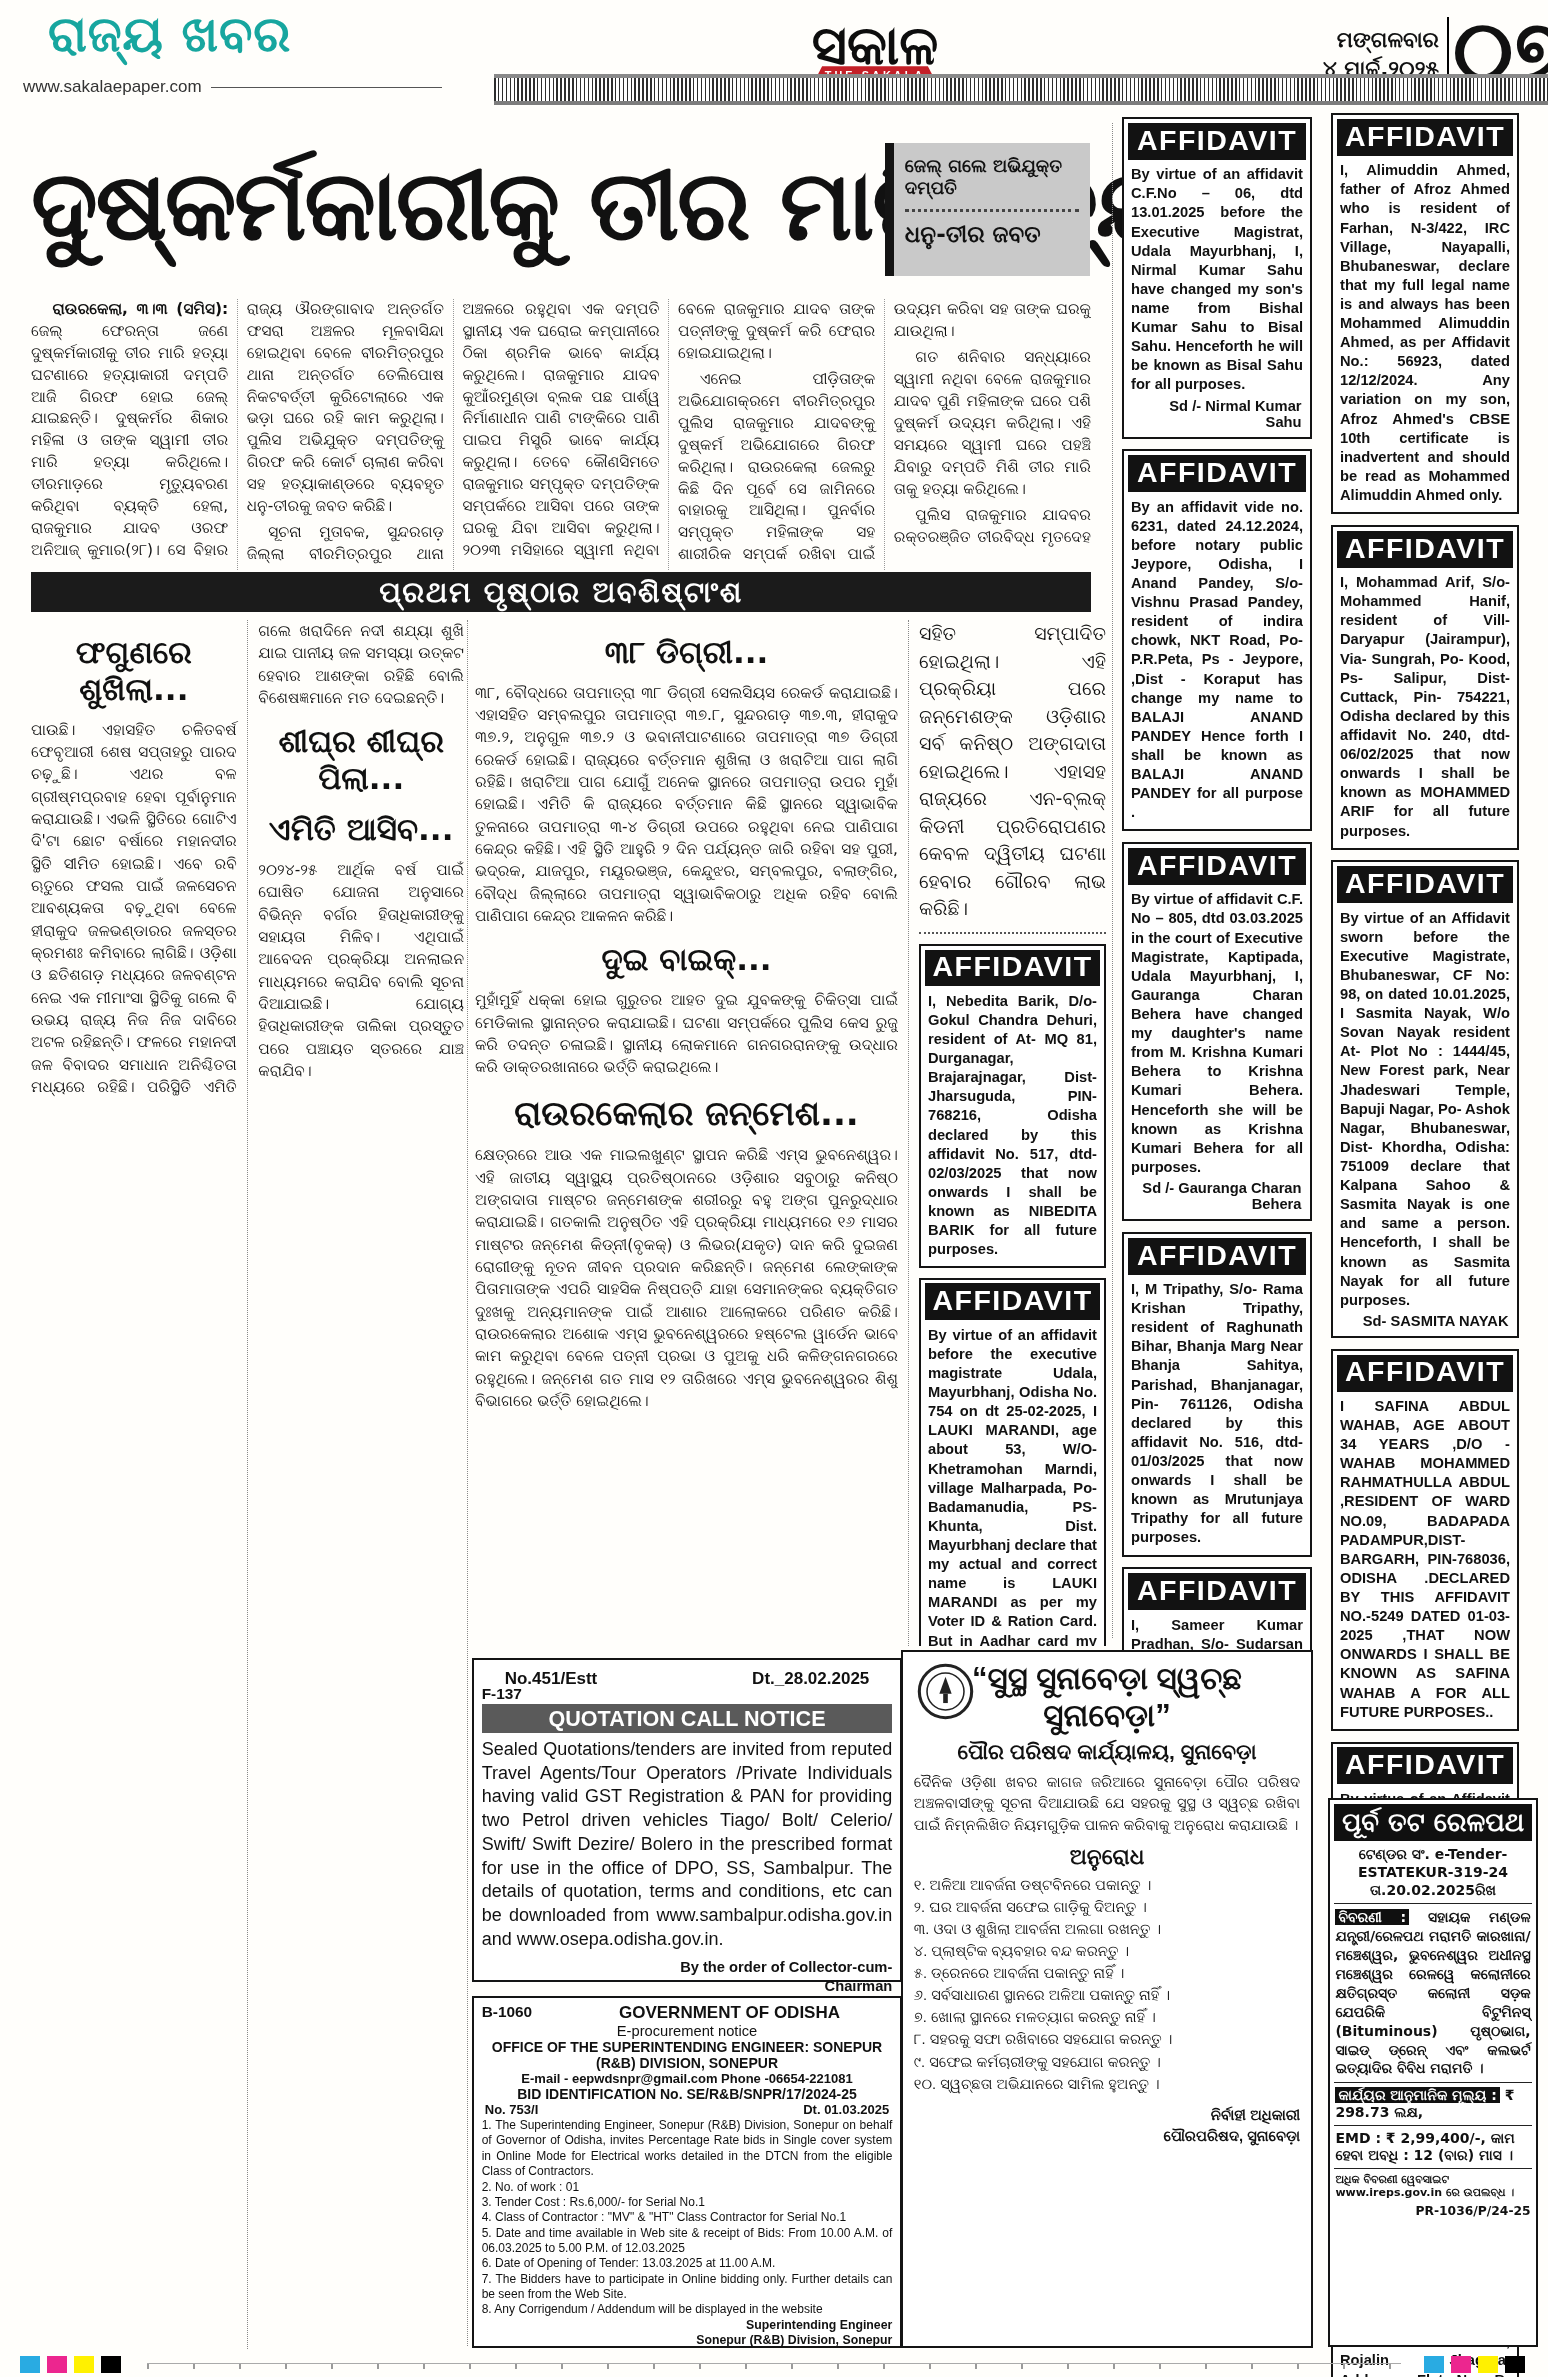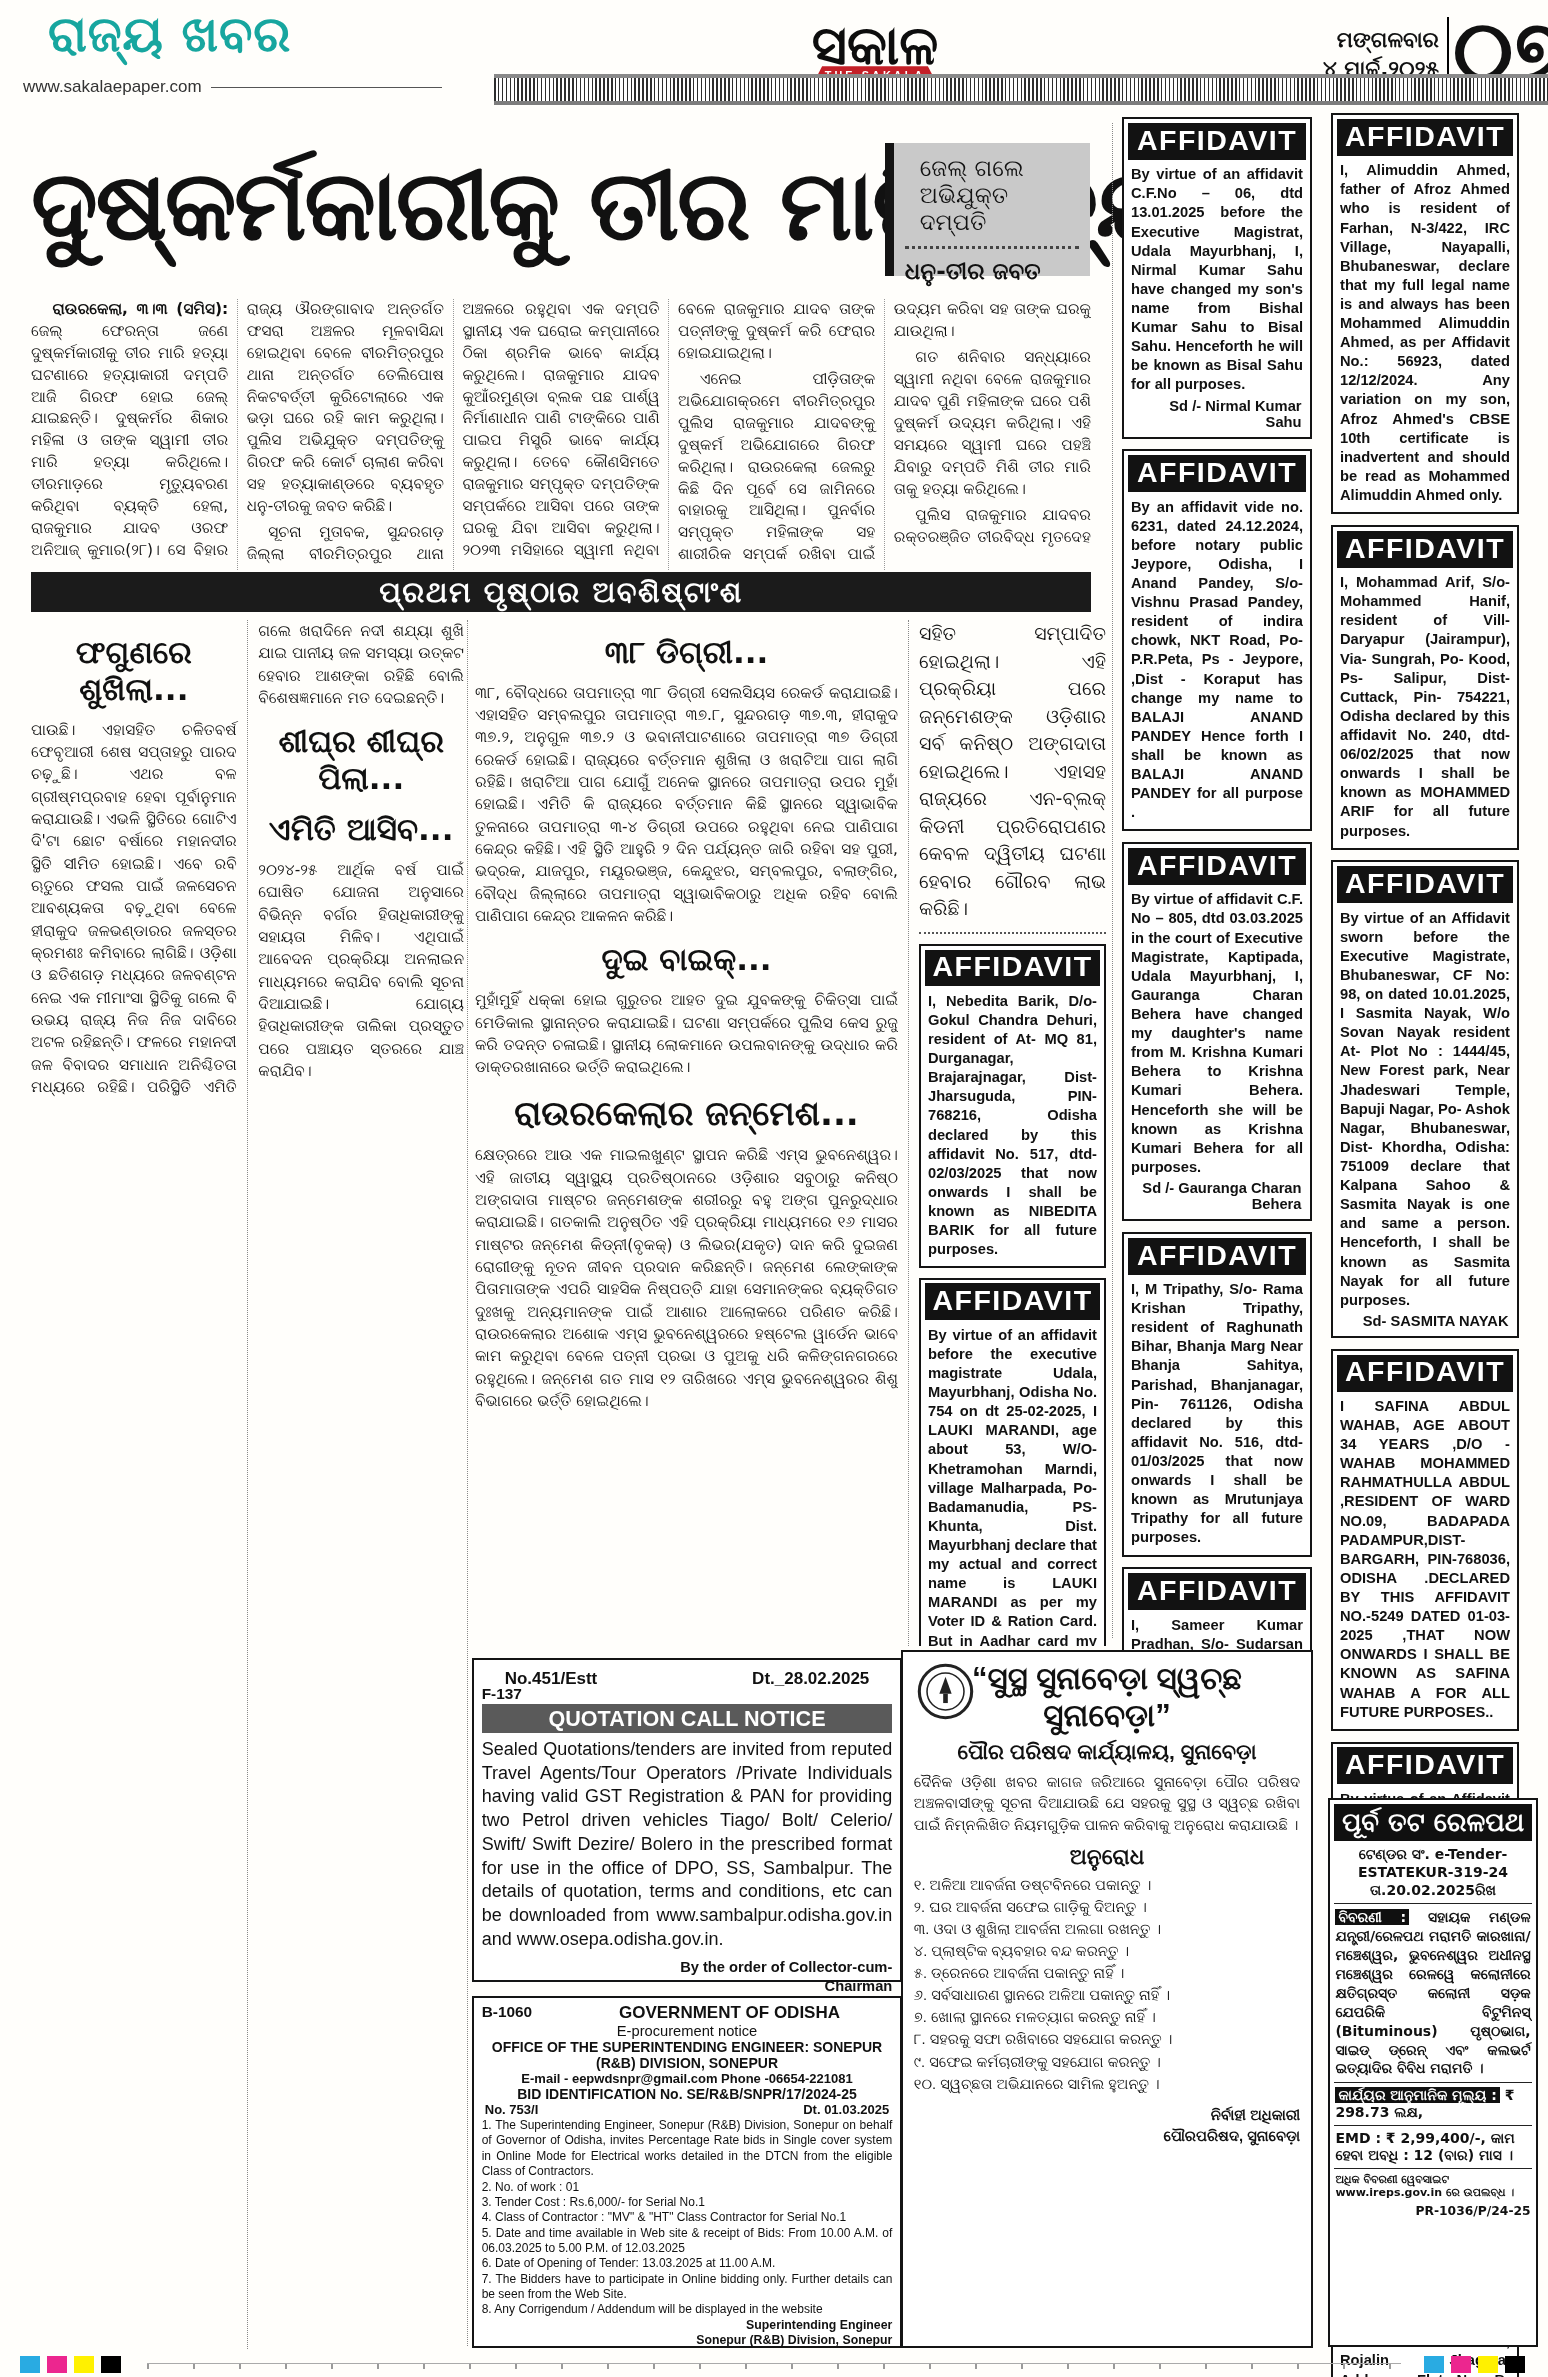--- a/index.html
+++ b/index.html
@@ -17,21 +17,21 @@
   .dateblock { position:absolute; left:1218px; top:25px; width:221px; text-align:right; font-size:21.6px; font-weight:700; line-height:1.35; }
   .pagenum-divider { position:absolute; left:1447px; top:17px; height:71px; border-left:2.3px solid #000; }
   .pagenum { position:absolute; left:1453px; top:1.5px; font-size:83px; font-weight:900; letter-spacing:-1.5px; }
   .barcode { position:absolute; left:494px; top:74px; width:1055px; height:31px; border-top:4.6px solid #8a8a8a; border-bottom:4.6px solid #7d7d7d;
              background:repeating-linear-gradient(90deg,#2d2d2d 0 1.5px,#fff 1.5px 3.9px); }
 
   
   .headline { position:absolute; left:31px; top:114px; width:851px; height:184px; display:flex; align-items:center; }
   .headline h1 { font-size:97px; font-weight:900; letter-spacing:-2.3px; line-height:1.05; white-space:nowrap; }
   .sidebox { position:absolute; left:885px; top:143px; width:205px; height:133px; background:#c9c9c9; border-left:9.3px solid #141414; padding:12.3px 10.8px; }
-  .sidebox .l1 { font-size:23px; font-weight:400;margin-left:15px; }
+  .sidebox .l1 { font-size:18px; font-weight:700; }
   .sidebox .sep { border-top:3.1px dotted #444; margin:9.3px 0; }
   .sidebox .l2 { font-size:23px; font-weight:800; }
   .lead-body { position:absolute; left:31px; top:299px; width:1060px; height:271px; overflow:hidden;
                column-count:5; column-gap:18.5px; column-rule:1.5px dotted #999;
                font-size:15.4px; line-height:1.42; text-align:justify; }
   .lead-body p { margin-bottom:4.6px; text-indent:21.6px; }
   .lead-body .dateline { font-weight:800; }
 
   
   .band { position:absolute; left:31px; top:572px; width:1060px; height:40px; background:#1b1b1b; color:#fff;
@@ -150,21 +150,21 @@
     <p>ପାଉଛି। ଏହାସହିତ ଚଳିତବର୍ଷ ଫେବୃଆରୀ ଶେଷ ସପ୍ତାହରୁ ପାରଦ ଚଢ଼ୁଛି। ଏଥର ବଳ ଗ୍ରୀଷ୍ମପ୍ରବାହ ହେବା ପୂର୍ବାନୁମାନ କରାଯାଉଛି। ଏଭଳି ସ୍ଥିତିରେ ଗୋଟିଏ ଦି'ଟା ଛୋଟ ବର୍ଷାରେ ମହାନଦୀର ସ୍ଥିତି ସୀମିତ ହୋଇଛି। ଏବେ ରବି ଋତୁରେ ଫସଲ ପାଇଁ ଜଳସେଚନ ଆବଶ୍ୟକତା ବଢ଼ୁଥିବା ବେଳେ ହୀରାକୁଦ ଜଳଭଣ୍ଡାରର ଜଳସ୍ତର କ୍ରମଶଃ କମିବାରେ ଲାଗିଛି। ଓଡ଼ିଶା ଓ ଛତିଶଗଡ଼ ମଧ୍ୟରେ ଜଳବଣ୍ଟନ ନେଇ ଏକ ମୀମାଂସା ସ୍ଥିତିକୁ ଗଲେ ବି ଉଭୟ ରାଜ୍ୟ ନିଜ ନିଜ ଦାବିରେ ଅଟଳ ରହିଛନ୍ତି। ଫଳରେ ମହାନଦୀ ଜଳ ବିବାଦର ସମାଧାନ ଅନିଶ୍ଚିତତା ମଧ୍ୟରେ ରହିଛି। ପରିସ୍ଥିତି ଏମିତି ଗଲେ ଖରାଦିନେ ନଦୀ ଶଯ୍ୟା ଶୁଖି ଯାଇ ପାନୀୟ ଜଳ ସମସ୍ୟା ଉତ୍କଟ ହେବାର ଆଶଙ୍କା ରହିଛି ବୋଲି ବିଶେଷଜ୍ଞମାନେ ମତ ଦେଇଛନ୍ତି।</p>
     <h2>ଶୀଘ୍ର ଶୀଘ୍ର ପିଲା...</h2>
     <h2>ଏମିତି ଆସିବ...</h2>
     <p>୨୦୨୪-୨୫ ଆର୍ଥିକ ବର୍ଷ ପାଇଁ ଘୋଷିତ ଯୋଜନା ଅନୁସାରେ ବିଭିନ୍ନ ବର୍ଗର ହିତାଧିକାରୀଙ୍କୁ ସହାୟତା ମିଳିବ। ଏଥିପାଇଁ ଆବେଦନ ପ୍ରକ୍ରିୟା ଅନଲାଇନ ମାଧ୍ୟମରେ କରାଯିବ ବୋଲି ସୂଚନା ଦିଆଯାଇଛି। ଯୋଗ୍ୟ ହିତାଧିକାରୀଙ୍କ ତାଲିକା ପ୍ରସ୍ତୁତ ପରେ ପଞ୍ଚାୟତ ସ୍ତରରେ ଯାଞ୍ଚ କରାଯିବ।</p>
   </div>
 
   <div class="centerblock news">
     <h2>୩୮ ଡିଗ୍ରୀ...</h2>
     <p>୩୮, ବୌଦ୍ଧରେ ତାପମାତ୍ରା ୩୮ ଡିଗ୍ରୀ ସେଲସିୟସ ରେକର୍ଡ କରାଯାଇଛି। ଏହାସହିତ ସମ୍ବଲପୁର ତାପମାତ୍ରା ୩୭.୮, ସୁନ୍ଦରଗଡ଼ ୩୭.୩, ହୀରାକୁଦ ୩୭.୨, ଅନୁଗୁଳ ୩୭.୨ ଓ ଭବାନୀପାଟଣାରେ ତାପମାତ୍ରା ୩୭ ଡିଗ୍ରୀ ରେକର୍ଡ ହୋଇଛି। ରାଜ୍ୟରେ ବର୍ତ୍ତମାନ ଶୁଖିଲା ଓ ଖରାଟିଆ ପାଗ ଲାଗି ରହିଛି। ଖରାଟିଆ ପାଗ ଯୋଗୁଁ ଅନେକ ସ୍ଥାନରେ ତାପମାତ୍ରା ଉପର ମୁହାଁ ହୋଇଛି। ଏମିତି କି ରାଜ୍ୟରେ ବର୍ତ୍ତମାନ କିଛି ସ୍ଥାନରେ ସ୍ୱାଭାବିକ ତୁଳନାରେ ତାପମାତ୍ରା ୩-୪ ଡିଗ୍ରୀ ଉପରେ ରହୁଥିବା ନେଇ ପାଣିପାଗ କେନ୍ଦ୍ର କହିଛି। ଏହି ସ୍ଥିତି ଆହୁରି ୨ ଦିନ ପର୍ଯ୍ୟନ୍ତ ଜାରି ରହିବା ସହ ପୁରୀ, ଭଦ୍ରକ, ଯାଜପୁର, ମୟୂରଭଞ୍ଜ, କେନ୍ଦୁଝର, ସମ୍ବଲପୁର, ବଲାଙ୍ଗିର, ବୌଦ୍ଧ ଜିଲ୍ଲାରେ ତାପମାତ୍ରା ସ୍ୱାଭାବିକଠାରୁ ଅଧିକ ରହିବ ବୋଲି ପାଣିପାଗ କେନ୍ଦ୍ର ଆକଳନ କରିଛି।</p>
     <h2>ଦୁଇ ବାଇକ୍...</h2>
-    <p>ମୁହାଁମୁହିଁ ଧକ୍କା ହୋଇ ଗୁରୁତର ଆହତ ଦୁଇ ଯୁବକଙ୍କୁ ଚିକିତ୍ସା ପାଇଁ ମେଡିକାଲ ସ୍ଥାନାନ୍ତର କରାଯାଇଛି। ଘଟଣା ସମ୍ପର୍କରେ ପୁଲିସ କେସ ରୁଜୁ କରି ତଦନ୍ତ ଚଳାଇଛି। ସ୍ଥାନୀୟ ଲୋକମାନେ ଉପଲବାନଙ୍କୁ ଉଦ୍ଧାର କରି ଡାକ୍ତରଖାନାରେ ଭର୍ତ୍ତି କରାଇଥିଲେ।</p>
+    <p>ମୁହାଁମୁହିଁ ଧକ୍କା ହୋଇ ଗୁରୁତର ଆହତ ଦୁଇ ଯୁବକଙ୍କୁ ଚିକିତ୍ସା ପାଇଁ ମେଡିକାଲ ସ୍ଥାନାନ୍ତର କରାଯାଇଛି। ଘଟଣା ସମ୍ପର୍କରେ ପୁଲିସ କେସ ରୁଜୁ କରି ତଦନ୍ତ ଚଳାଇଛି। ସ୍ଥାନୀୟ ଲୋକମାନେ ଗନଗରରାନଙ୍କୁ ଉଦ୍ଧାର କରି ଡାକ୍ତରଖାନାରେ ଭର୍ତ୍ତି କରାଇଥିଲେ।</p>
     <h2 class="big">ରାଉରକେଲାର ଜନ୍ମେଶ...</h2>
     <p>କ୍ଷେତ୍ରରେ ଆଉ ଏକ ମାଇଲଖୁଣ୍ଟ ସ୍ଥାପନ କରିଛି ଏମ୍ସ ଭୁବନେଶ୍ୱର। ଏହି ଜାତୀୟ ସ୍ୱାସ୍ଥ୍ୟ ପ୍ରତିଷ୍ଠାନରେ ଓଡ଼ିଶାର ସବୁଠାରୁ କନିଷ୍ଠ ଅଙ୍ଗଦାତା ମାଷ୍ଟର ଜନ୍ମେଶଙ୍କ ଶରୀରରୁ ବହୁ ଅଙ୍ଗ ପୁନରୁଦ୍ଧାର କରାଯାଇଛି। ଗତକାଲି ଅନୁଷ୍ଠିତ ଏହି ପ୍ରକ୍ରିୟା ମାଧ୍ୟମରେ ୧୬ ମାସର ମାଷ୍ଟର ଜନ୍ମେଶ କିଡ୍‌ନୀ(ବୃକକ୍) ଓ ଲିଭର(ଯକୃତ) ଦାନ କରି ଦୁଇଜଣ ରୋଗୀଙ୍କୁ ନୂତନ ଜୀବନ ପ୍ରଦାନ କରିଛନ୍ତି। ଜନ୍ମେଶ ଲେଙ୍କାଙ୍କ ପିତାମାତାଙ୍କ ଏପରି ସାହସିକ ନିଷ୍ପତ୍ତି ଯାହା ସେମାନଙ୍କର ବ୍ୟକ୍ତିଗତ ଦୁଃଖକୁ ଅନ୍ୟମାନଙ୍କ ପାଇଁ ଆଶାର ଆଲୋକରେ ପରିଣତ କରିଛି। ରାଉରକେଲାର ଅଶୋକ ଏମ୍ସ ଭୁବନେଶ୍ୱରରେ ହଷ୍ଟେଲ ୱାର୍ଡେନ ଭାବେ କାମ କରୁଥିବା ବେଳେ ପତ୍ନୀ ପ୍ରଭା ଓ ପୁଅକୁ ଧରି କଳିଙ୍ଗନଗରରେ ରହୁଥିଲେ। ଜନ୍ମେଶ ଗତ ମାସ ୧୨ ତାରିଖରେ ଏମ୍ସ ଭୁବନେଶ୍ୱରର ଶିଶୁ ବିଭାଗରେ ଭର୍ତ୍ତି ହୋଇଥିଲେ।</p>
   </div>
 
   <div class="midcol">
     <p class="cont">ସହିତ ସମ୍ପାଦିତ ହୋଇଥିଲା। ଏହି ପ୍ରକ୍ରିୟା ପରେ ଜନ୍ମେଶଙ୍କ ଓଡ଼ିଶାର ସର୍ବ କନିଷ୍ଠ ଅଙ୍ଗଦାତା ହୋଇଥିଲେ। ଏହାସହ ରାଜ୍ୟରେ ଏନ-ବ୍ଲକ୍ କିଡନୀ ପ୍ରତିରୋପଣର କେବଳ ଦ୍ୱିତୀୟ ଘଟଣା ହେବାର ଗୌରବ ଲାଭ କରିଛି।</p>
     <div class="dotrule"></div>
     <div class="affcol" style="position:static; gap:9.3px;">
       <div class="aff">
         <div class="affhead">AFFIDAVIT</div>

